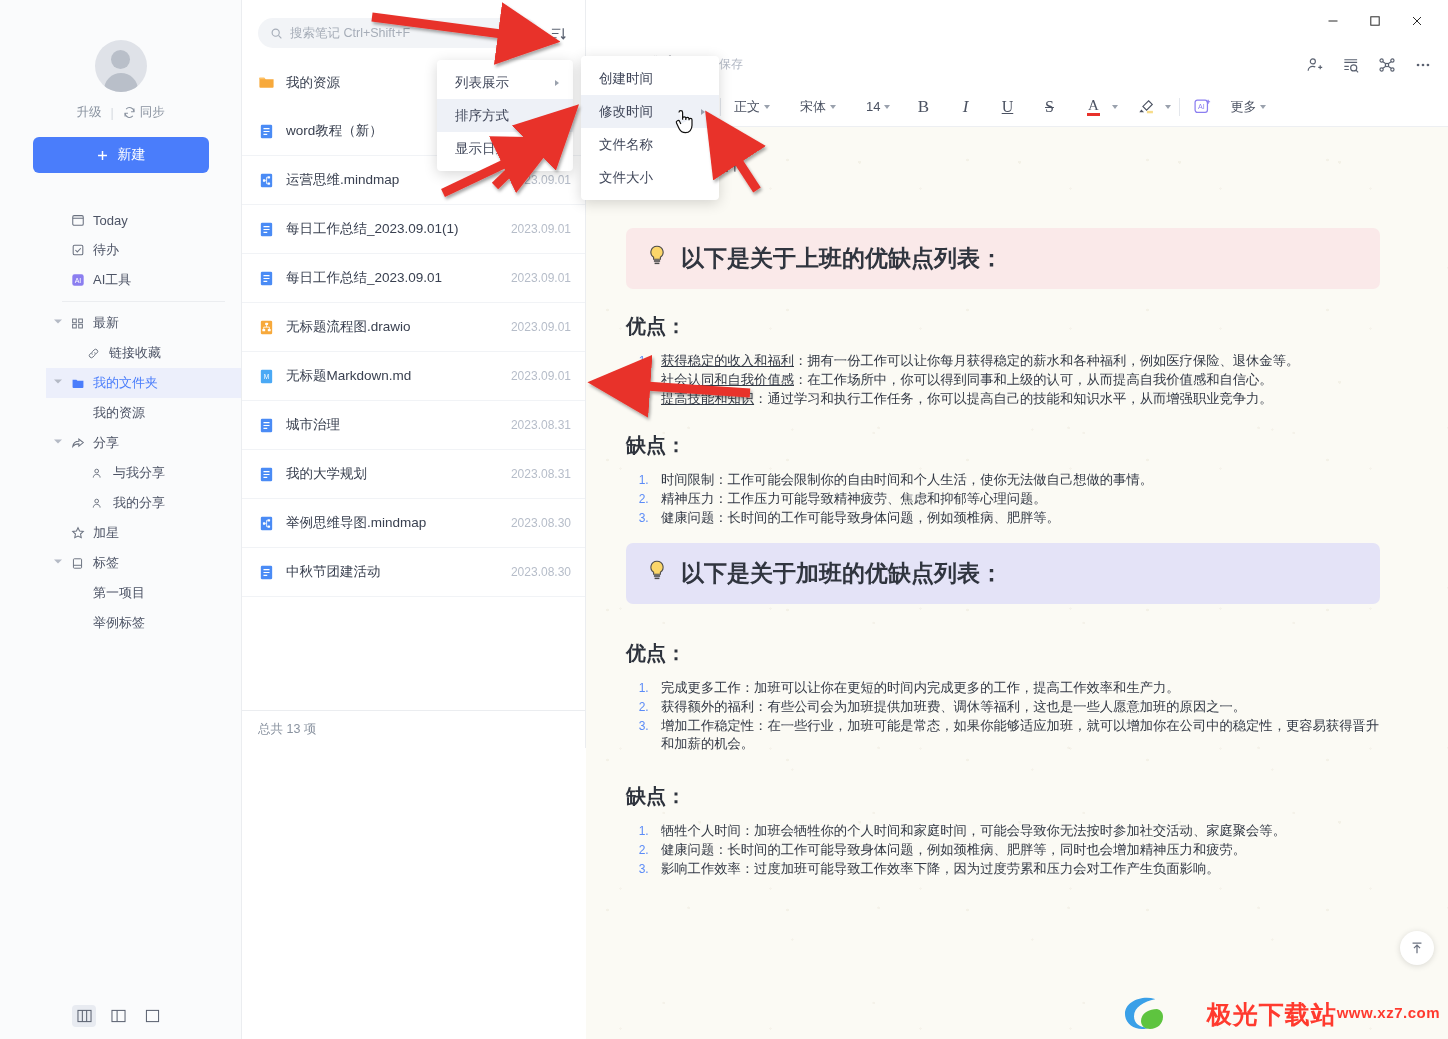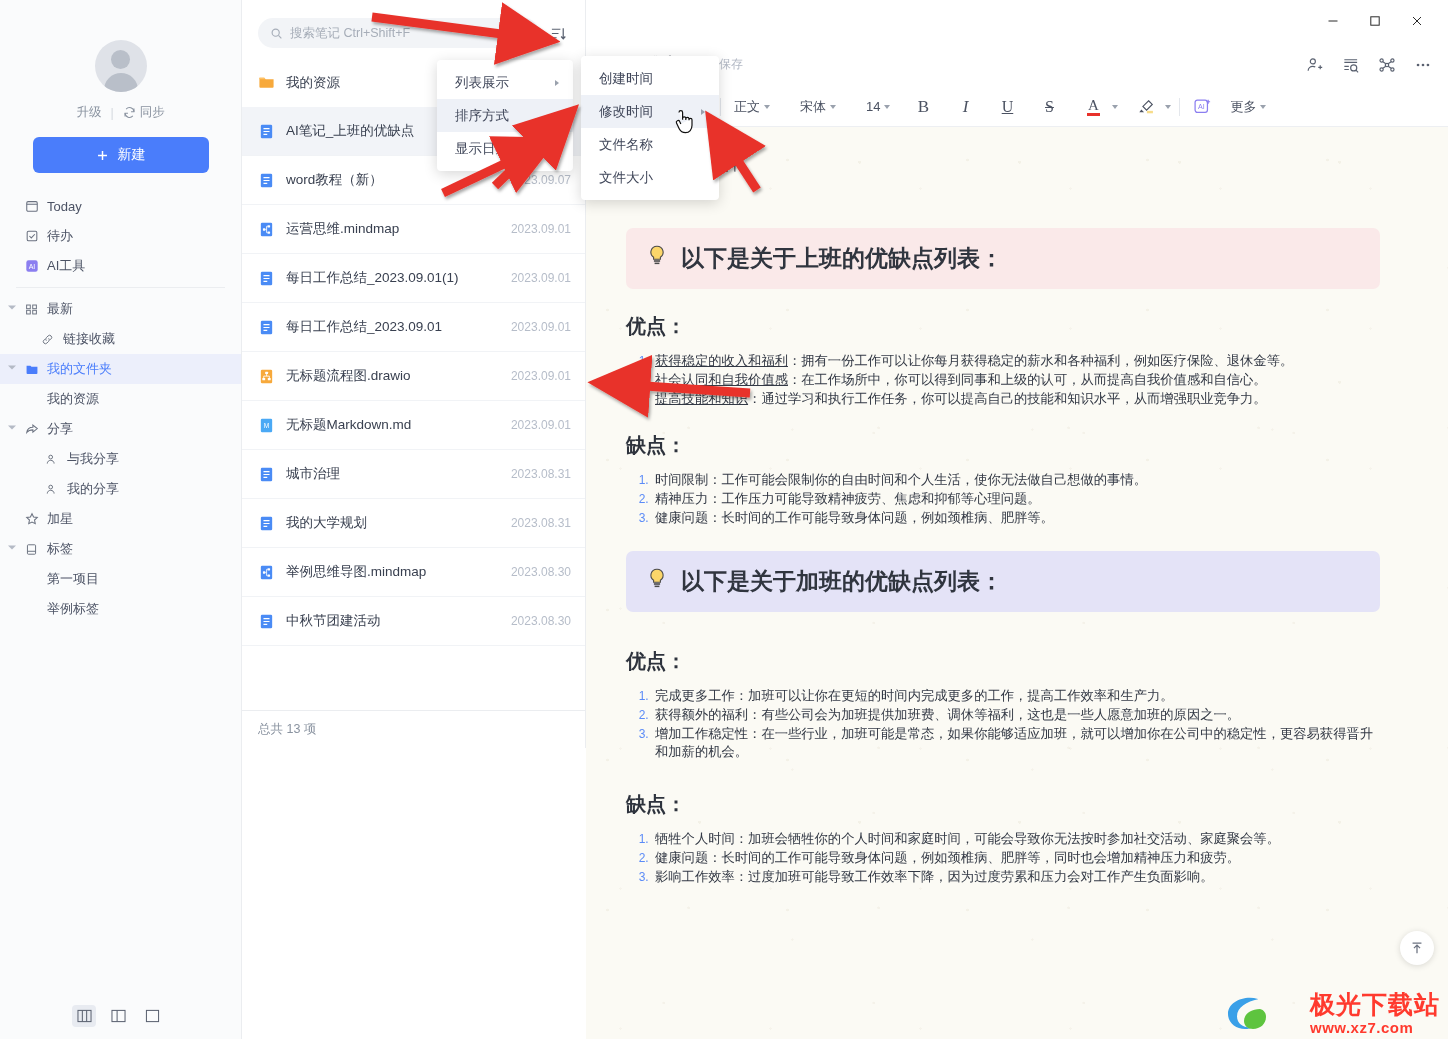--- a/index.html
+++ b/index.html
@@ -37,21 +37,21 @@
     margin-top:12px; color:#8a93a0; font-size:12.5px;
   }
   .acct-row .sep { color:#d6dae0; }
   .acct-row .sync { display:flex; align-items:center; gap:4px; }
   .new-btn {
     margin:16px auto 0; width:176px; height:36px; border-radius:6px;
     background:#4a7dfb; color:#fff; font-size:14px;
     display:flex; align-items:center; justify-content:center; gap:9px;
     cursor:pointer; border:none;
   }
-  .nav { margin-top:18px; }
+  .nav { margin-top:32px;padding-left:46px; }
   .nav-item{
     height:30px; display:flex; align-items:center; gap:8px;
     padding-left:24px; color:#4c5365; font-size:13px; cursor:pointer;
     position:relative;
   }
   .nav-item.sub { padding-left:44px; }
   .nav-item.sub2 { padding-left:30px; }
   .nav-item.active { background:#eceffb; color:#4a7dfb; }
   .nav-item .ic { width:15px;height:15px; display:inline-flex;align-items:center;justify-content:center;flex:0 0 15px; }
   .caret {
@@ -150,21 +150,21 @@
   .callout.pink{ background:#fae9e9; }
   .callout.purple{ background:#e4e3f7; }
 
   h3.sec{
     font-family:"Liberation Serif","DejaVu Serif",serif;
     font-size:20px; color:#2e333d; margin:24px 0 12px; font-weight:bold;
   }
   ol.pts{ margin:0 0 0 4px; padding-left:22px; }
   ol.pts li{
     font-size:13.3px; line-height:18px; color:#333945; margin-bottom:1px;
-    padding-left:3px;
+    padding-left:9px;
   }
   ol.pts li::marker{ color:#5b8bf7; font-size:12px; }
   .u{ text-decoration:underline; }
 
   .scrolltop{
     position:absolute; right:14px; bottom:74px; width:34px;height:34px;border-radius:50%;
     background:#fff; box-shadow:0 1px 6px rgba(0,0,0,.14);
     display:flex;align-items:center;justify-content:center; cursor:pointer; color:#6b7280;
   }
 
@@ -190,21 +190,21 @@
 
   .cursor-hand{ position:absolute; left:672px; top:108px; z-index:60; }
 
   
   .anno{ position:absolute; left:0; top:0; width:1448px;height:1039px; pointer-events:none; z-index:70; }
 
   .watermark{
     position:absolute; right:8px; bottom:4px; z-index:80;
     display:flex; align-items:center; gap:6px;
   }
-  .wm-text{ display:flex; flex-direction:column; line-height:1;margin-left:32px; }
+  .wm-text{ display:flex; flex-direction:row; line-height:1;margin-left:32px; }
   .wm-cn{ font-size:25px; font-weight:bold; color:#ff3a2e; letter-spacing:1px; }
   .wm-en{ font-size:15px; font-weight:bold; color:#ff3a2e; letter-spacing:.5px; margin-top:3px; }
 </style>
 </head>
 <body>
 
 <div class="app">
 
   <div class="sidebar">
     <div class="avatar-wrap">
@@ -388,28 +388,20 @@
 
       <div class="row folder">
         <svg class="fico" viewBox="0 0 18 18">
             <path d="M1.5 4h5.2l1.3 1.5h8.5v8a1 1 0 0 1-1 1H2.5a1 1 0 0 1-1-1z" fill="#f7a93b"></path>
             <path d="M1.5 4h5.2l1.3 1.5H1.5z" fill="#ffc266"></path>
           </svg>
         <span class="fname">我的资源</span>
         <span class="fdate"></span>
       </div>
 
-      <div class="row sel">
-        <svg class="fico" viewBox="0 0 18 18">
-            <rect x="3" y="1.8" width="12" height="14.4" rx="1.4" fill="#4a8bf5"></rect>
-            <path d="M5.8 6h6.4M5.8 9h6.4M5.8 12h4" stroke="#fff" stroke-width="1.2"></path>
-          </svg>
-        <span class="fname">AI笔记_上班的优缺点</span>
-        <span class="fdate"></span>
-      </div>
 
       <div class="row">
         <svg class="fico" viewBox="0 0 18 18">
             <rect x="3" y="1.8" width="12" height="14.4" rx="1.4" fill="#4a8bf5"></rect>
             <path d="M5.8 6h6.4M5.8 9h6.4M5.8 12h4" stroke="#fff" stroke-width="1.2"></path>
           </svg>
         <span class="fname">word教程（新）</span>
         <span class="fdate">2023.09.07</span>
       </div>
 
@@ -690,21 +682,21 @@
           <li><span class="u">提高技能和知识</span><span>：通过学习和执行工作任务，你可以提高自己的技能和知识水平，从而增强职业竞争力。</span></li>
         </ol>
 
         <h3 class="sec">缺点：</h3>
         <ol class="pts">
           <li><span>时间限制：工作可能会限制你的自由时间和个人生活，使你无法做自己想做的事情。</span></li>
           <li><span>精神压力：工作压力可能导致精神疲劳、焦虑和抑郁等心理问题。</span></li>
           <li><span>健康问题：长时间的工作可能导致身体问题，例如颈椎病、肥胖等。</span></li>
         </ol>
 
-        <div class="callout purple" style="margin-top:24px">
+        <div class="callout purple" style="margin-top:16px">
           <span>
             <svg width="22" height="24" viewBox="0 0 22 24">
                 <path d="M11 2.2a6 6 0 0 0-3.4 11v2.1h6.8V13.2A6 6 0 0 0 11 2.2z" fill="#fbd66a" stroke="#4a4a4a" stroke-width="1.1"></path>
                 <rect x="7.9" y="16.2" width="6.2" height="1.6" fill="#4a4a4a"></rect>
                 <rect x="8.6" y="18.6" width="4.8" height="1.5" fill="#4a4a4a"></rect>
               </svg>
           </span>
           <span>以下是关于加班的优缺点列表：</span>
         </div>
 

